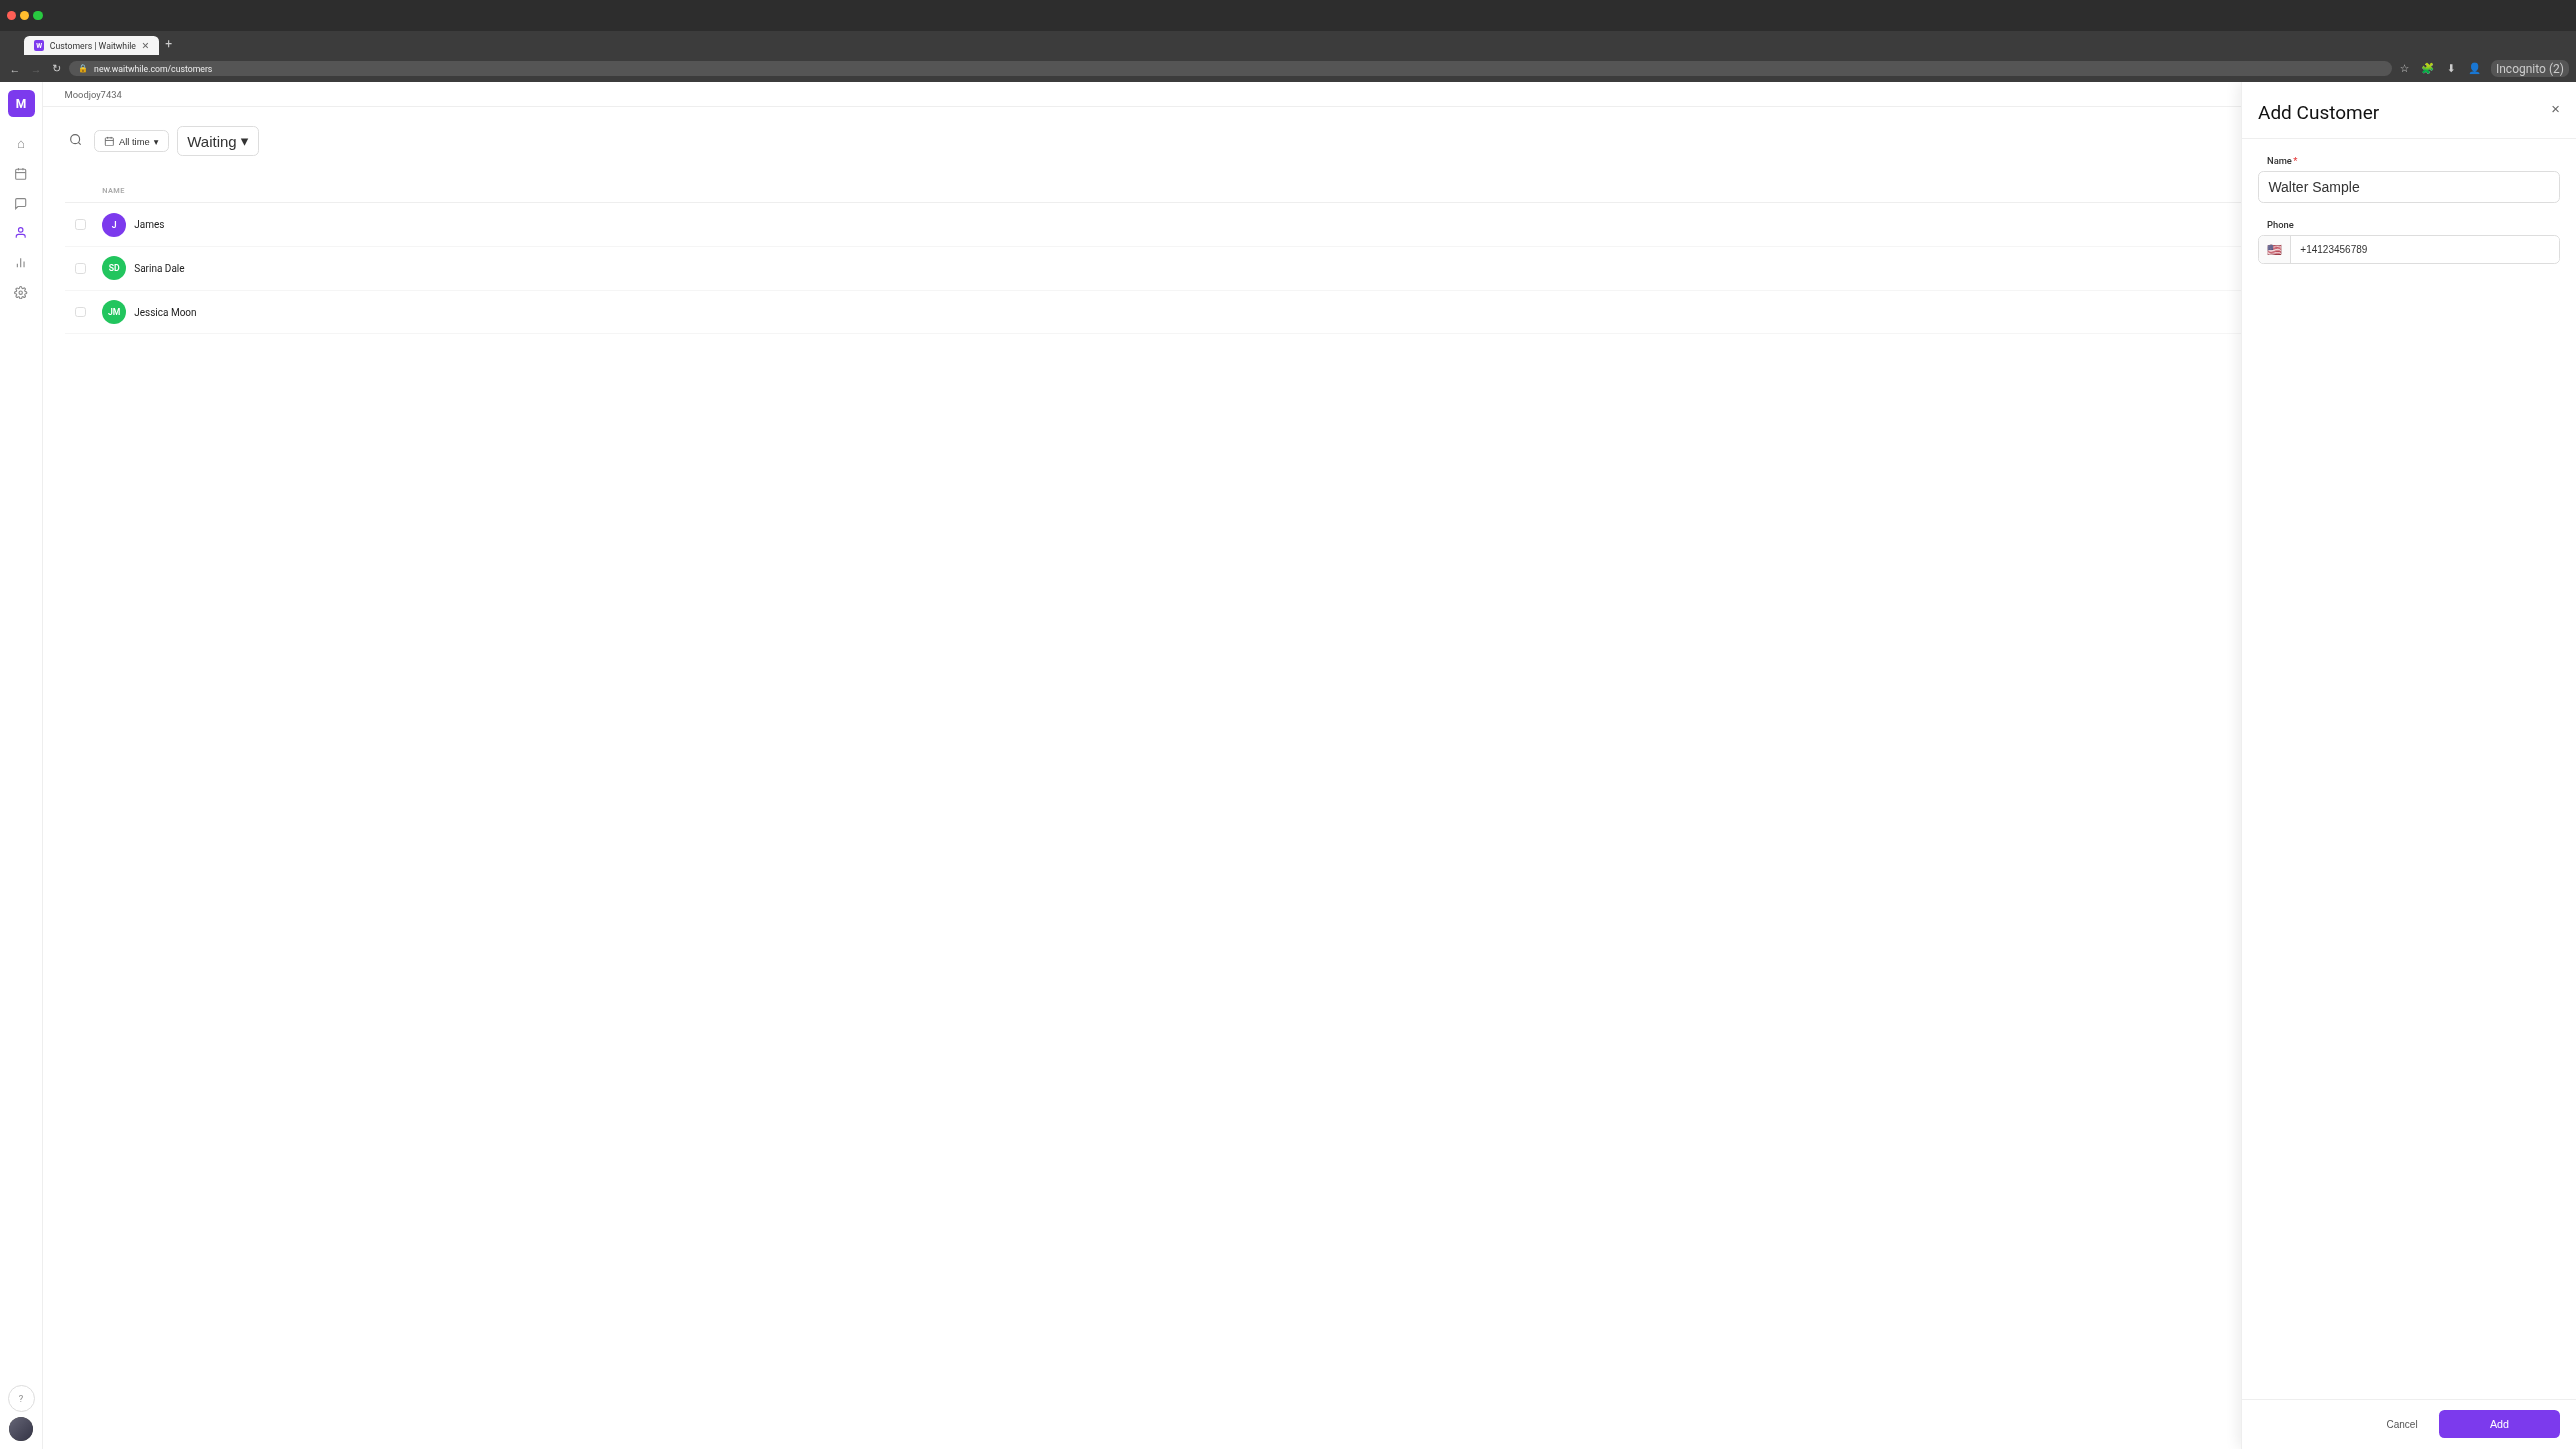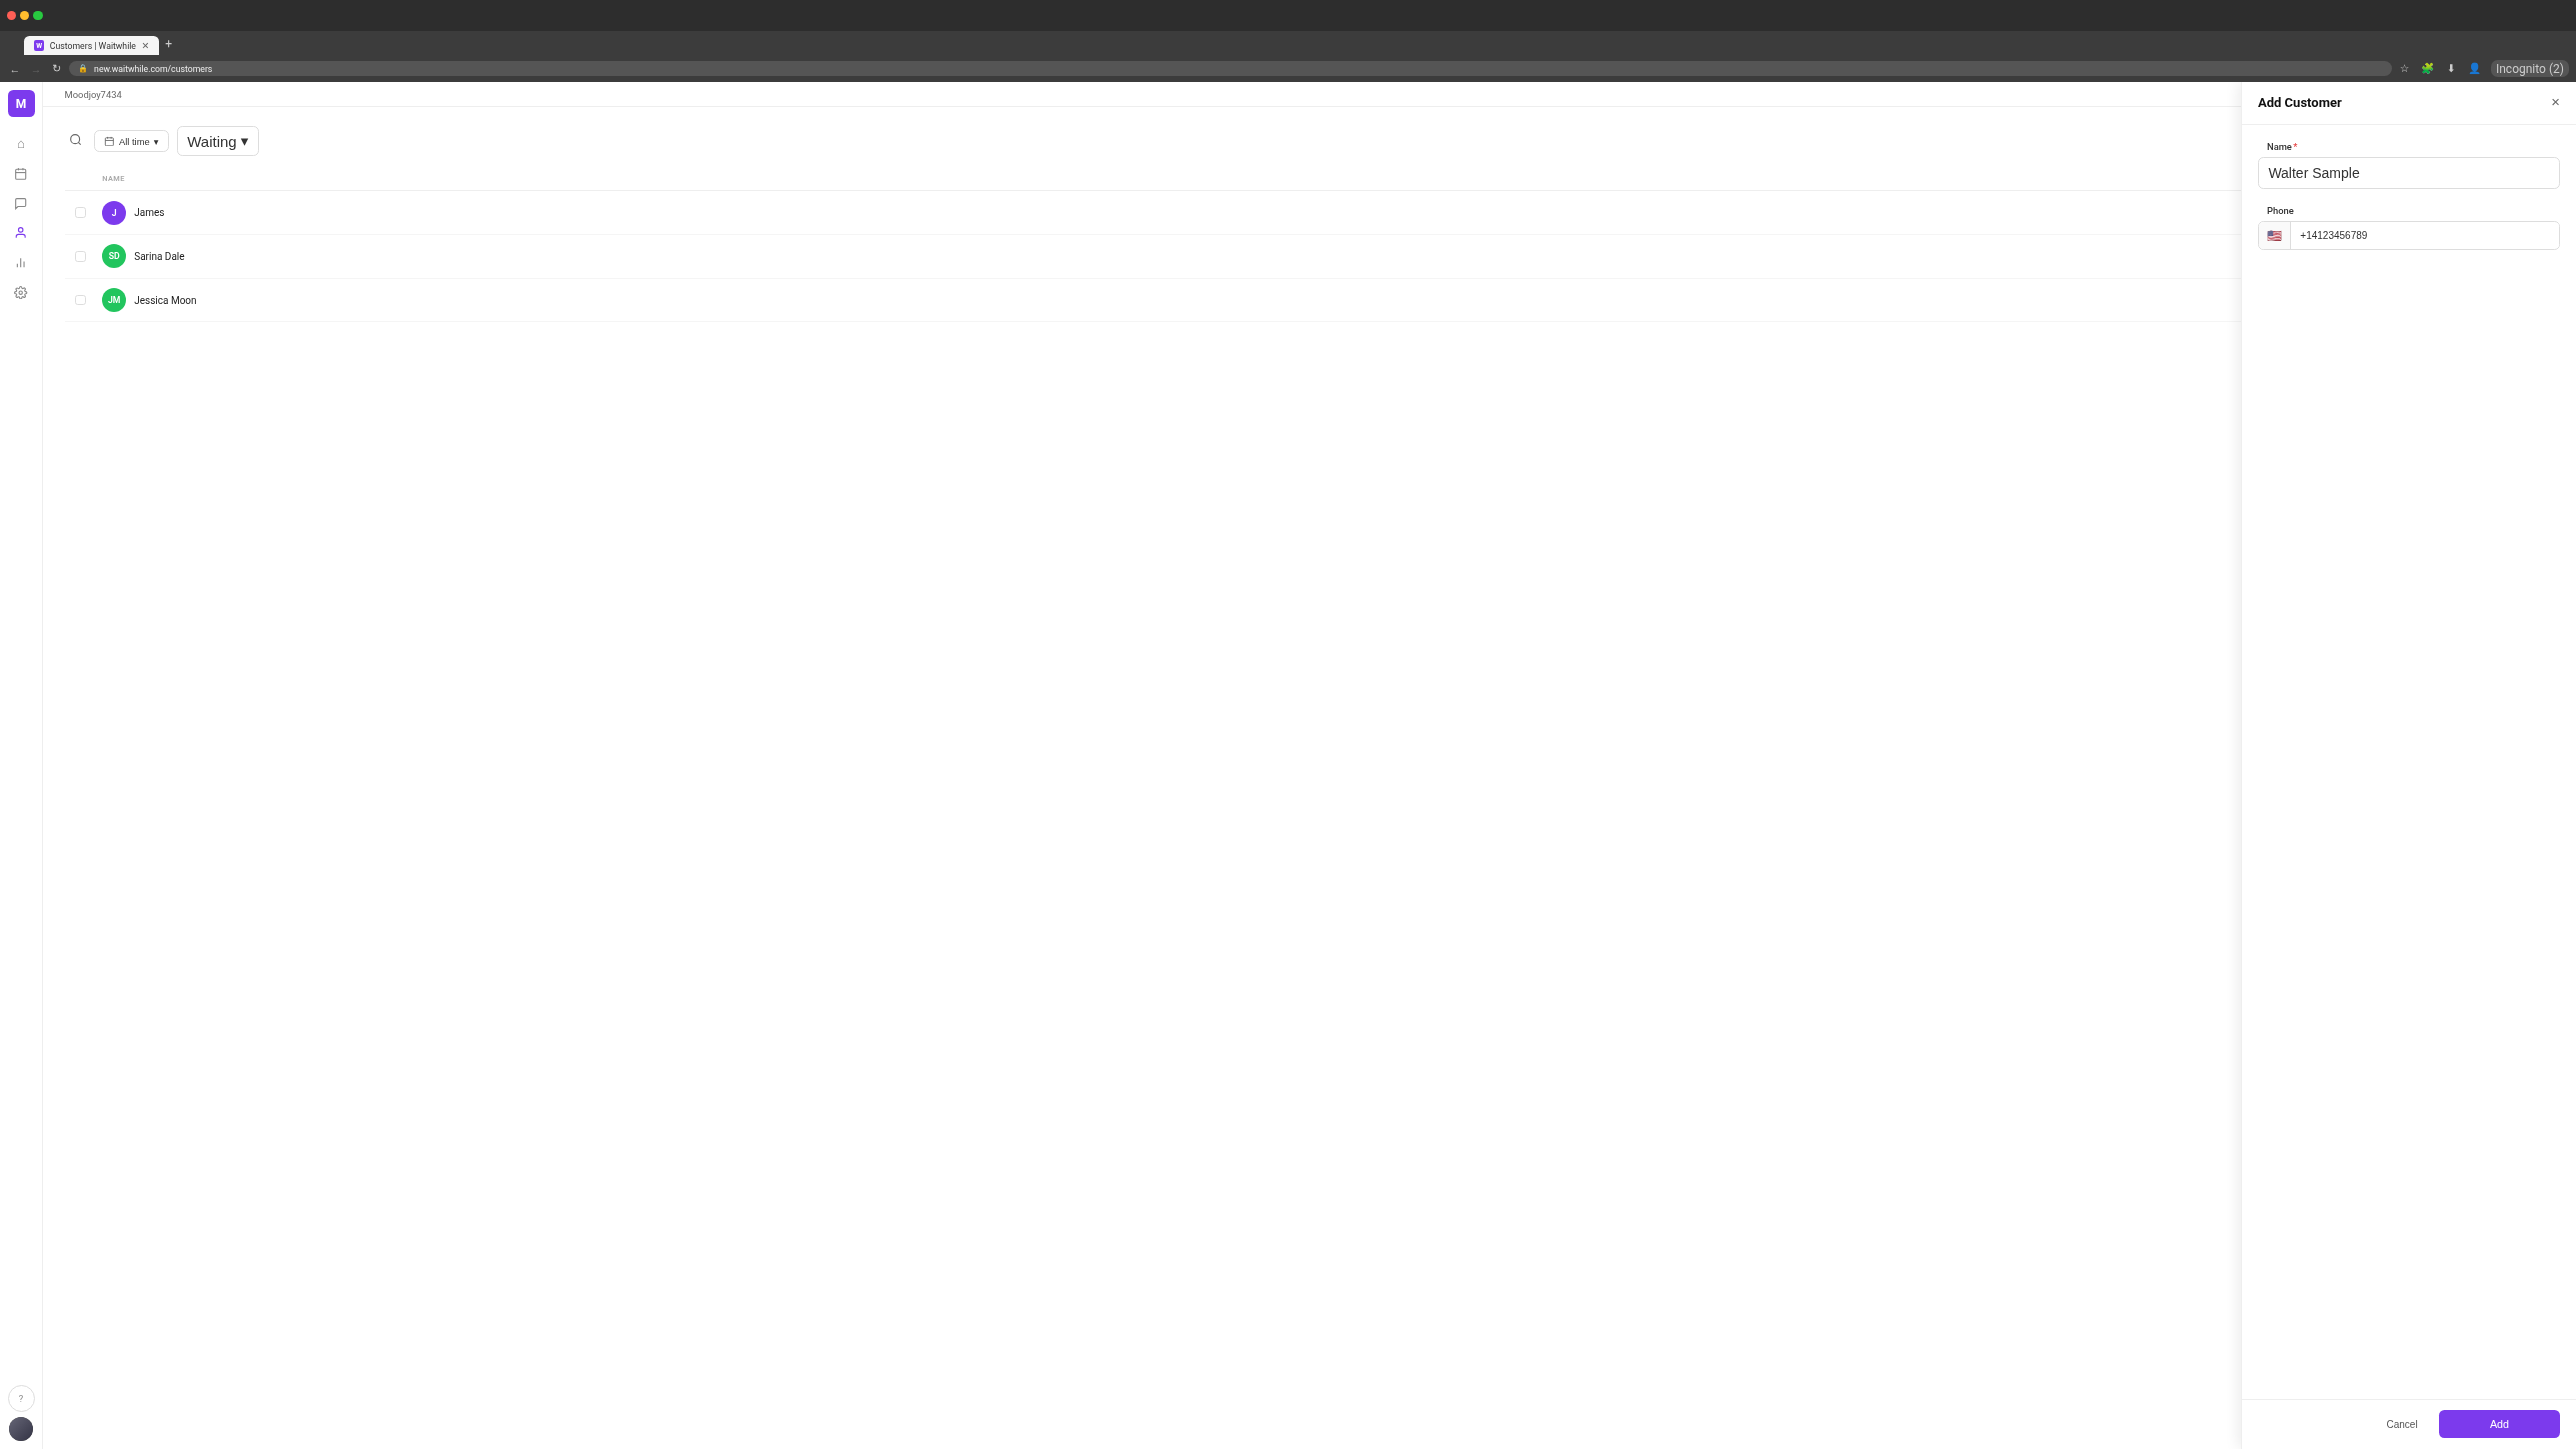--- a/index.html
+++ b/index.html
@@ -189,21 +189,21 @@
     .page-title {
       font-size: 19px;
       font-weight: 600;
       color: #111;
       margin-bottom: 16px;
     }
     .toolbar {
       display: flex;
       align-items: center;
       gap: 8px;
-      margin-bottom: 12px;
+      margin-bottom: 24px;
     }
     .search-btn {
       background: none;
       border: none;
       cursor: pointer;
       color: #666;
       font-size: 13.4px;
       padding: 4px;
     }
     .filter-btn {
@@ -309,23 +309,24 @@
       flex-direction: column;
     }
     .panel-header {
       display: flex;
       align-items: center;
       justify-content: space-between;
       padding: 13.4px 16px;
       border-bottom: 0.7px solid #eee;
     }
     .panel-title {
-      font-size: 13px;
-      font-weight: 700;
+      font-size: 19px;
+      font-weight: 400;
       color: #111;
+      margin-top: 6px;
     }
     .panel-close {
       background: none;
       border: none;
       cursor: pointer;
       color: #666;
       font-size: 14.8px;
       line-height: 1;
     }
     .panel-body {

